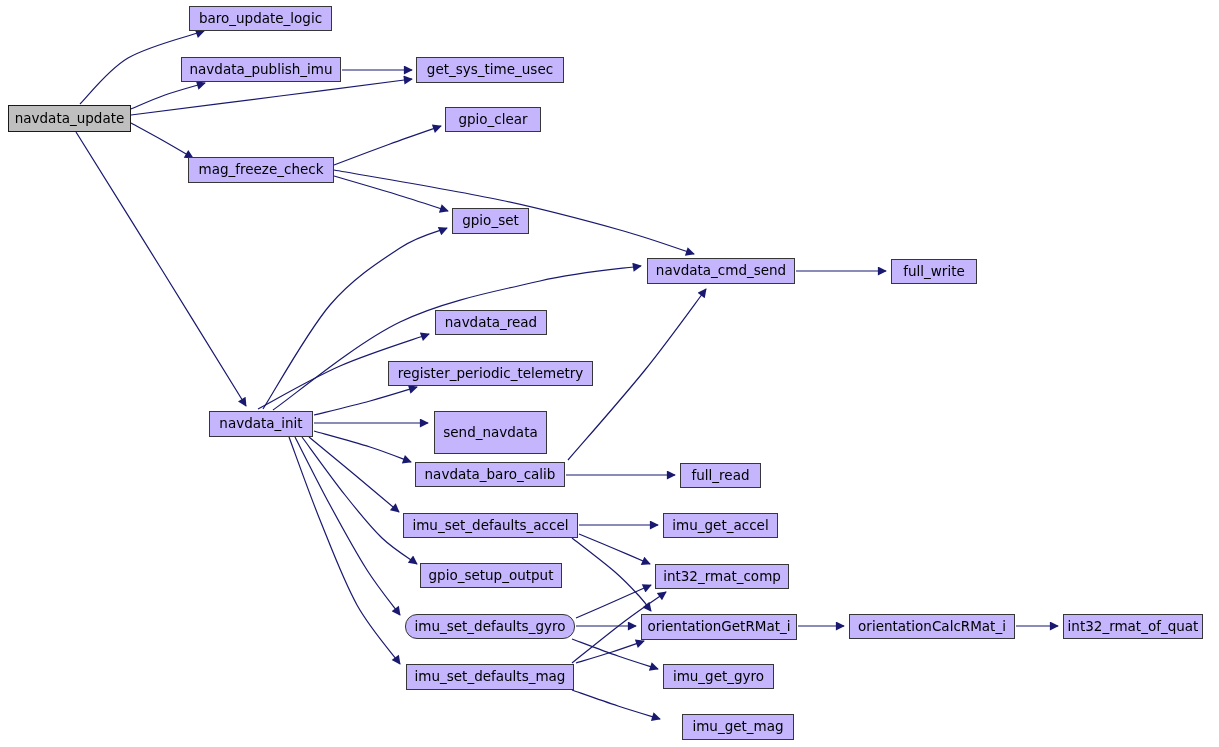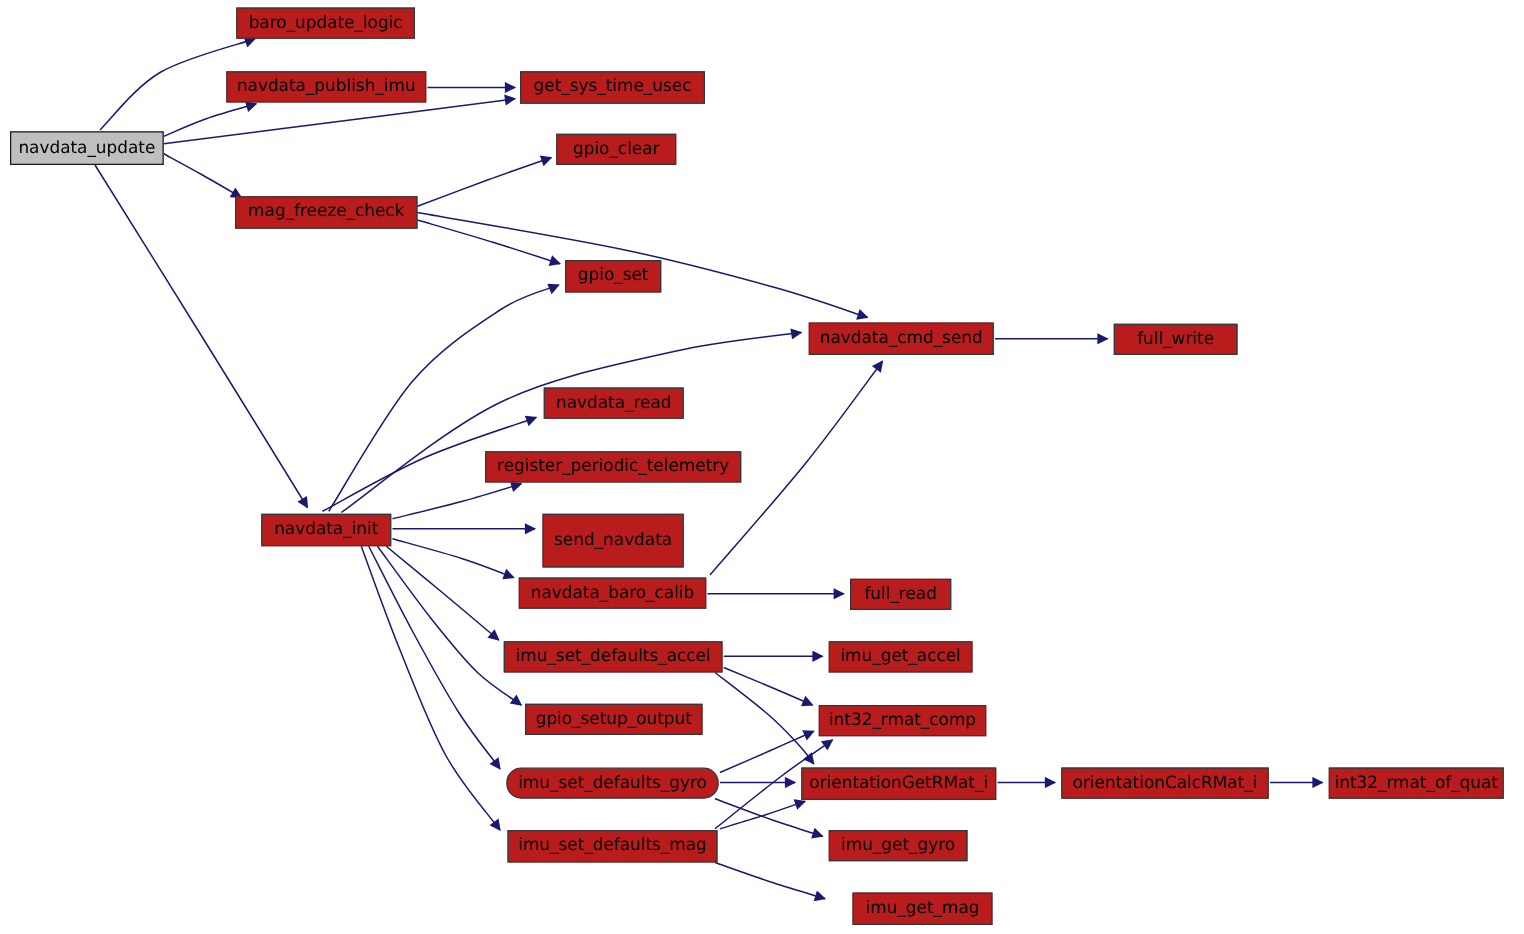--- a/index.html
+++ b/index.html
@@ -8,21 +8,21 @@
     width:1219px;height:747px;
     background:#ffffff;
     font-family:"DejaVu Sans","Liberation Sans",sans-serif;
     overflow:hidden;
   }
   #edge-layer{position:absolute;left:0;top:0;width:1219px;height:747px;}
   .node{
     position:absolute;
     box-sizing:border-box;
     border:1px solid #373737;
-    background:#b91c1c;
+    background:#c4b5fd;
     color:#000000;
     display:flex;align-items:center;justify-content:center;
     font-size:13.5px;line-height:1;
     white-space:nowrap;
   }
   .node.highlight{background:#bfbfbf;border-color:#1a1a1a;}
   .edge{fill:none;stroke:#191970;stroke-width:1.2px;}
 </style>
 </head>
 <body>
@@ -88,21 +88,21 @@
       </div>
       <div class="node" style="left: 188px; top: 157px; width: 146px; height: 26px;">
         <span>mag_freeze_check</span>
       </div>
       <div class="node" style="left: 452px; top: 208px; width: 77px; height: 26px;">
         <span>gpio_set</span>
       </div>
       <div class="node" style="left: 647px; top: 258px; width: 148px; height: 26px;">
         <span>navdata_cmd_send</span>
       </div>
-      <div class="node" style="left: 891px; top: 259px; width: 99px; height: 25px;">
+      <div class="node" style="left: 891px; top: 259px; width: 86px; height: 25px;">
         <span>full_write</span>
       </div>
       <div class="node" style="left: 435px; top: 310px; width: 112px; height: 25px;">
         <span>navdata_read</span>
       </div>
       <div class="node" style="left: 388px; top: 361px; width: 205px; height: 25px;">
         <span>register_periodic_telemetry</span>
       </div>
       <div class="node" style="left: 209px; top: 411px; width: 104px; height: 26px;">
         <span>navdata_init</span>

